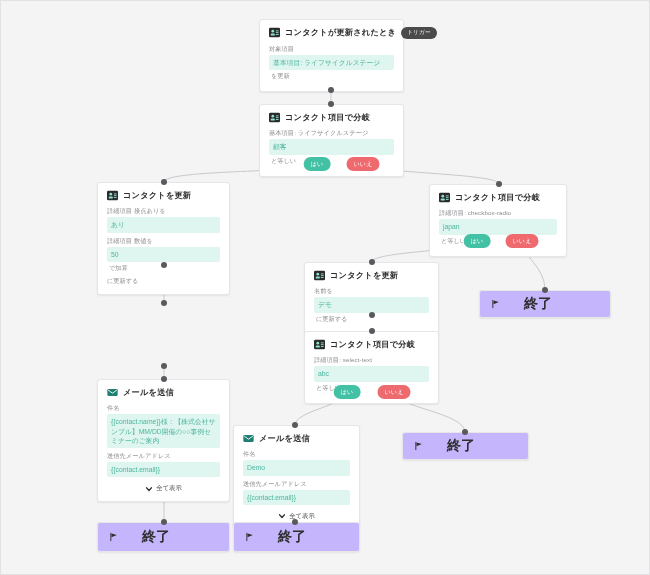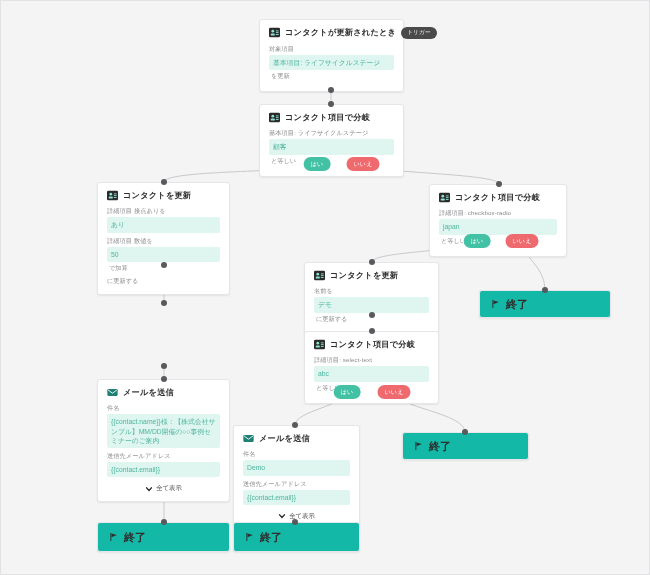--- a/index.html
+++ b/index.html
@@ -104,30 +104,30 @@
     display: inline-flex;
     align-items: center;
     justify-content: center;
     width: 11px;
     height: 11px;
     flex: 0 0 auto;
   }
   .icon svg { display: block; }
   .end-node {
     position: absolute;
-    background: #14b8a6;
+    background: #c4b5fd;
     border: 1px solid #e6e6e8;
     border-radius: 3px;
     box-shadow: 0 1px 2px rgba(0,0,0,0.07);
     box-sizing: border-box;
     display: flex;
     align-items: center;
-    gap: 5px;
+    gap: 23px;
     padding: 0 10px;
-    font-size: 11px;
+    font-size: 14px;
     color: #2e2e2e;
     font-weight: bold;
   }
   .branch-pill {
     position: absolute;
     font-size: 6px;
     color: #ffffff;
     border-radius: 8px;
     padding: 2.5px 7px;
     letter-spacing: 0.2px;

